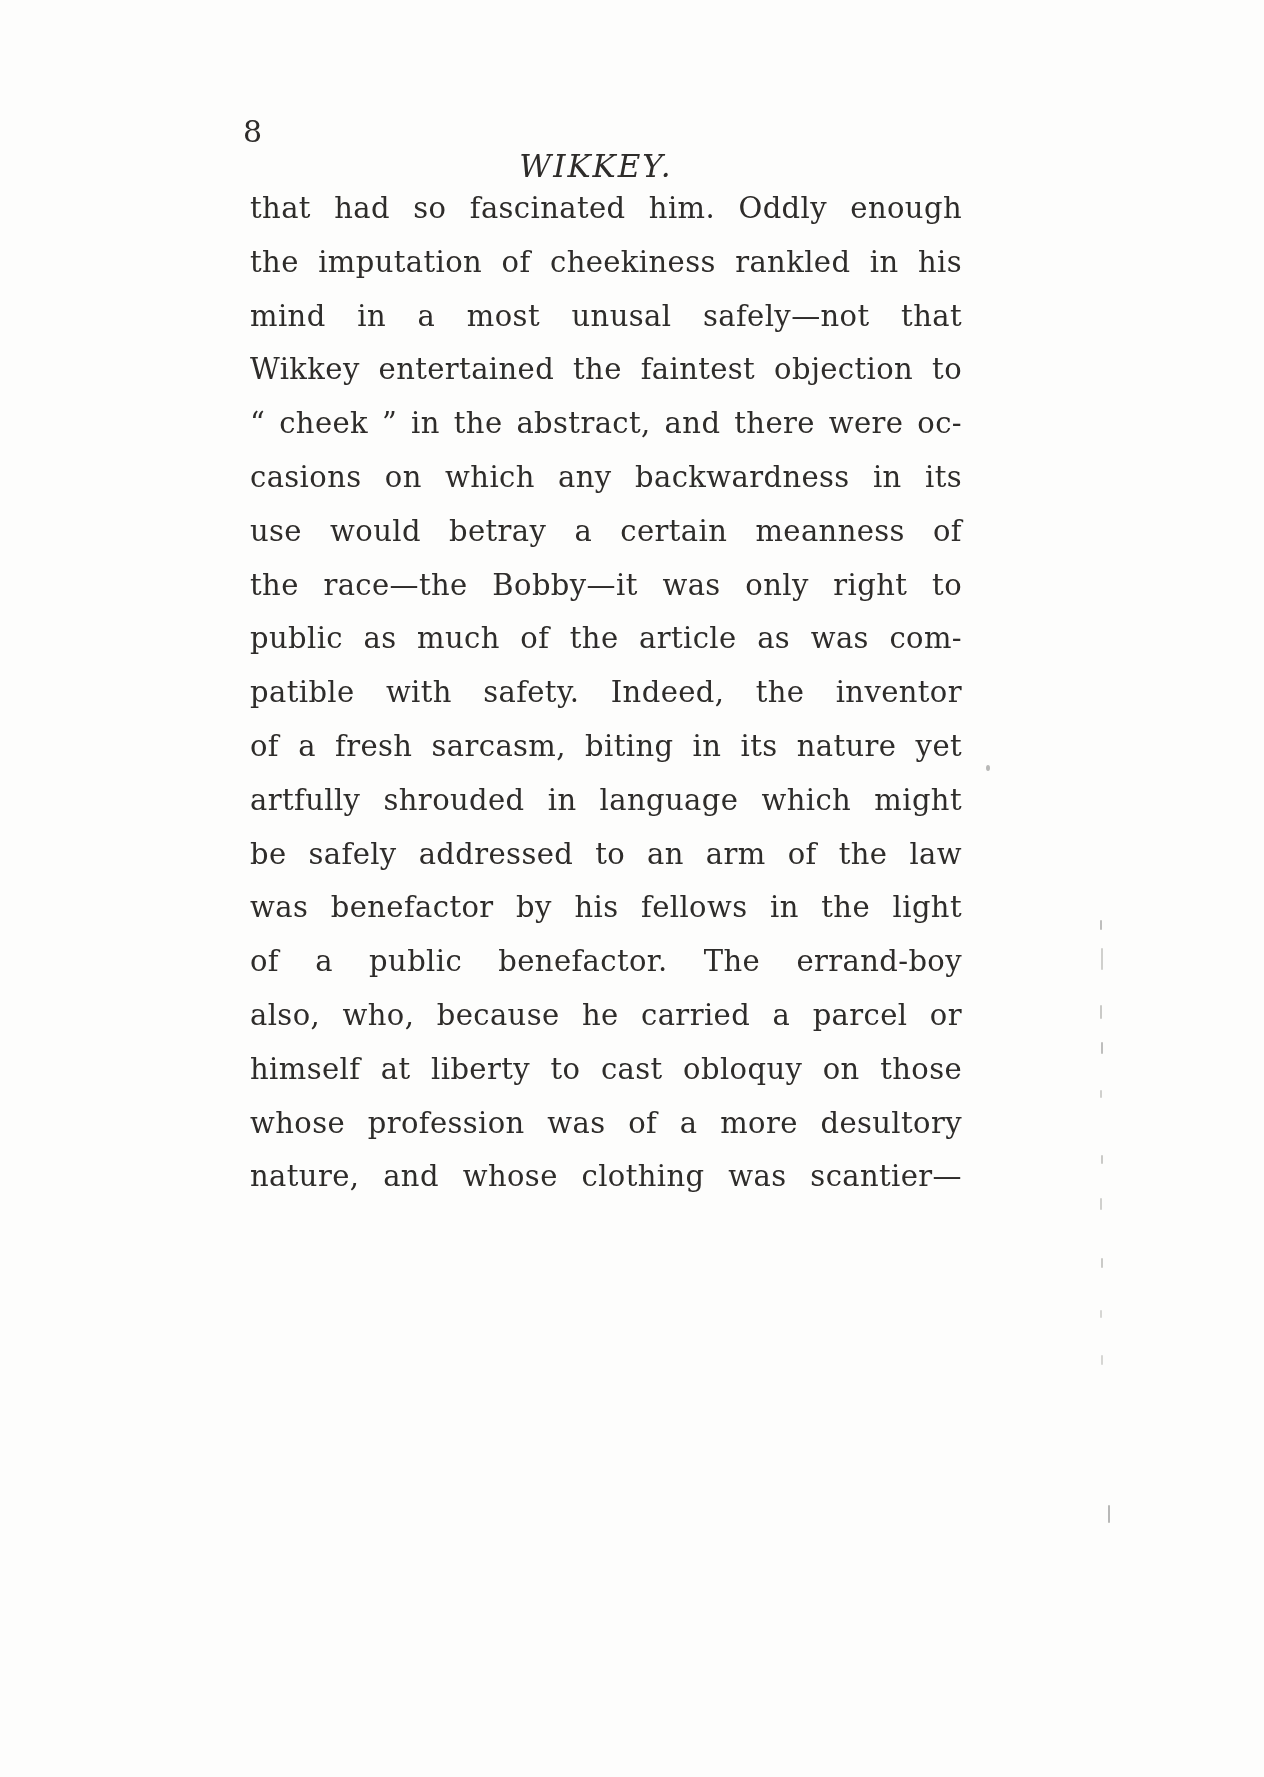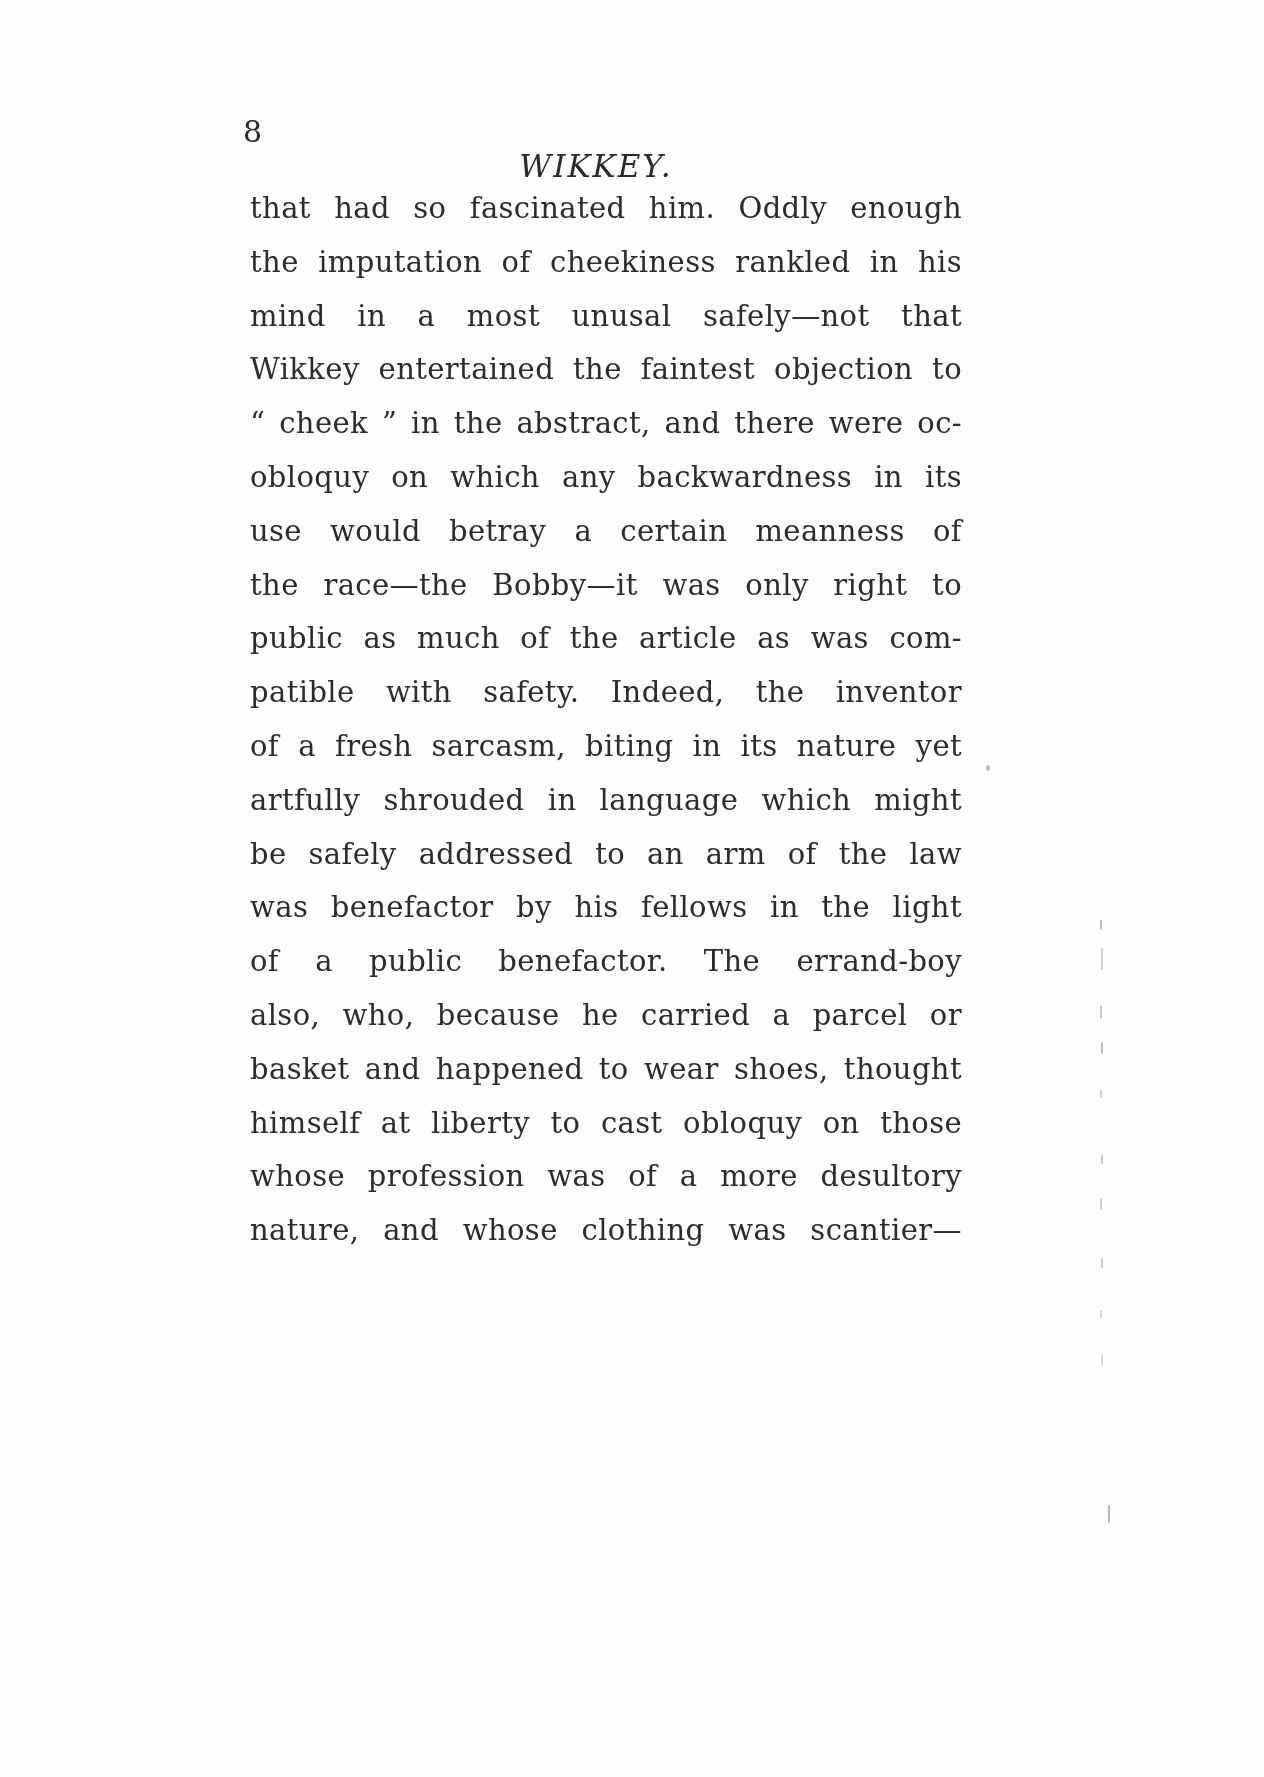--- a/index.html
+++ b/index.html
@@ -87,32 +87,31 @@
     <span class="page-number">8</span>
     <span class="running-title">WIKKEY.</span>
   </div>
 
   <div class="body-text">
     <div class="text-line">that had so fascinated him.  Oddly enough</div>
     <div class="text-line">the imputation of cheekiness rankled in his</div>
     <div class="text-line">mind in a most unusal safely—not that</div>
     <div class="text-line">Wikkey entertained the faintest objection to</div>
     <div class="text-line">“ cheek ” in the abstract, and there were oc-</div>
-    <div class="text-line">obloquy on which any backwardness in its</div>
+    <div class="text-line">casions on which any backwardness in its</div>
     <div class="text-line">use would betray a certain meanness of</div>
     <div class="text-line">the race—the Bobby—it was only right to</div>
     <div class="text-line">public as much of the article as was com-</div>
     <div class="text-line">patible with safety.  Indeed, the inventor</div>
     <div class="text-line">of a fresh sarcasm, biting in its nature yet</div>
     <div class="text-line">artfully shrouded in language which might</div>
     <div class="text-line">be safely addressed to an arm of the law</div>
     <div class="text-line">was benefactor by his fellows in the light</div>
     <div class="text-line">of a public benefactor.  The errand-boy</div>
     <div class="text-line">also, who, because he carried a parcel or</div>
-    <div class="text-line">basket and happened to wear shoes, thought</div>
     <div class="text-line">himself at liberty to cast obloquy on those</div>
     <div class="text-line">whose profession was of a more desultory</div>
     <div class="text-line">nature, and whose clothing was scantier—</div>
   </div>
 
   <div class="artifact a1"></div>
   <div class="artifact a2"></div>
   <div class="artifact a3"></div>
   <div class="artifact a4"></div>
   <div class="artifact a5"></div>

